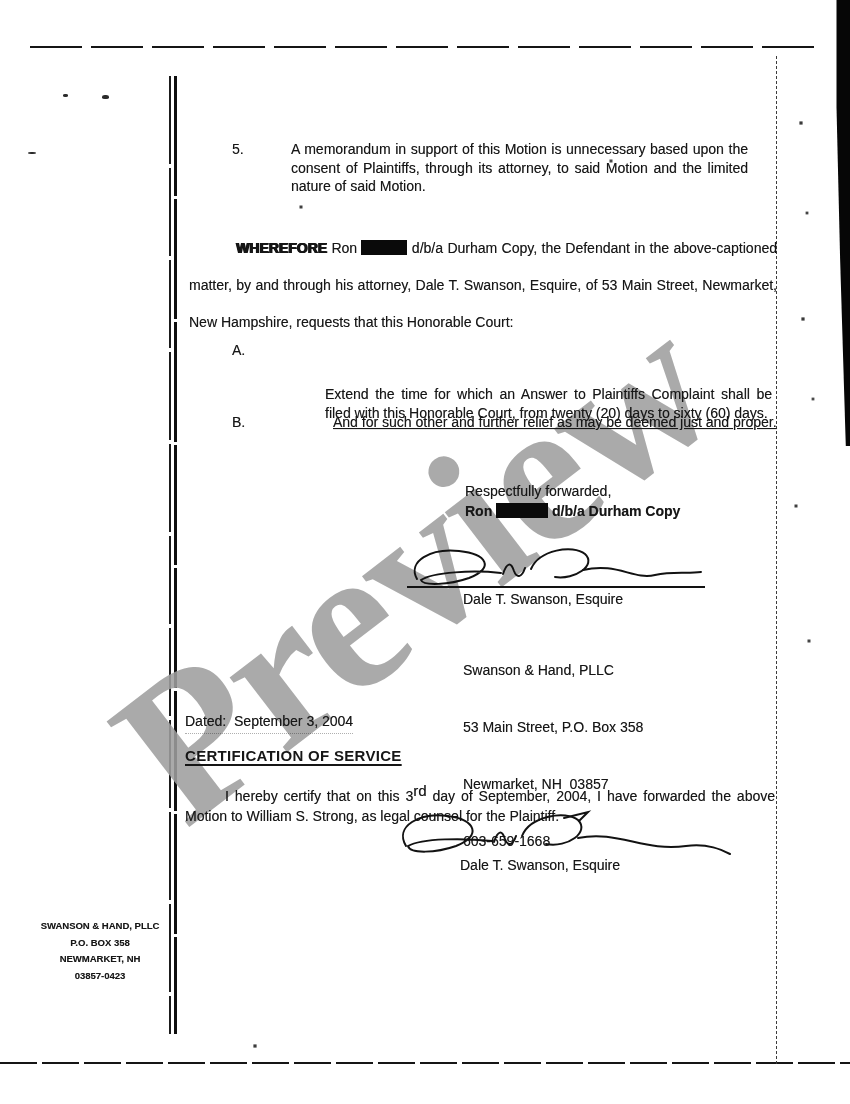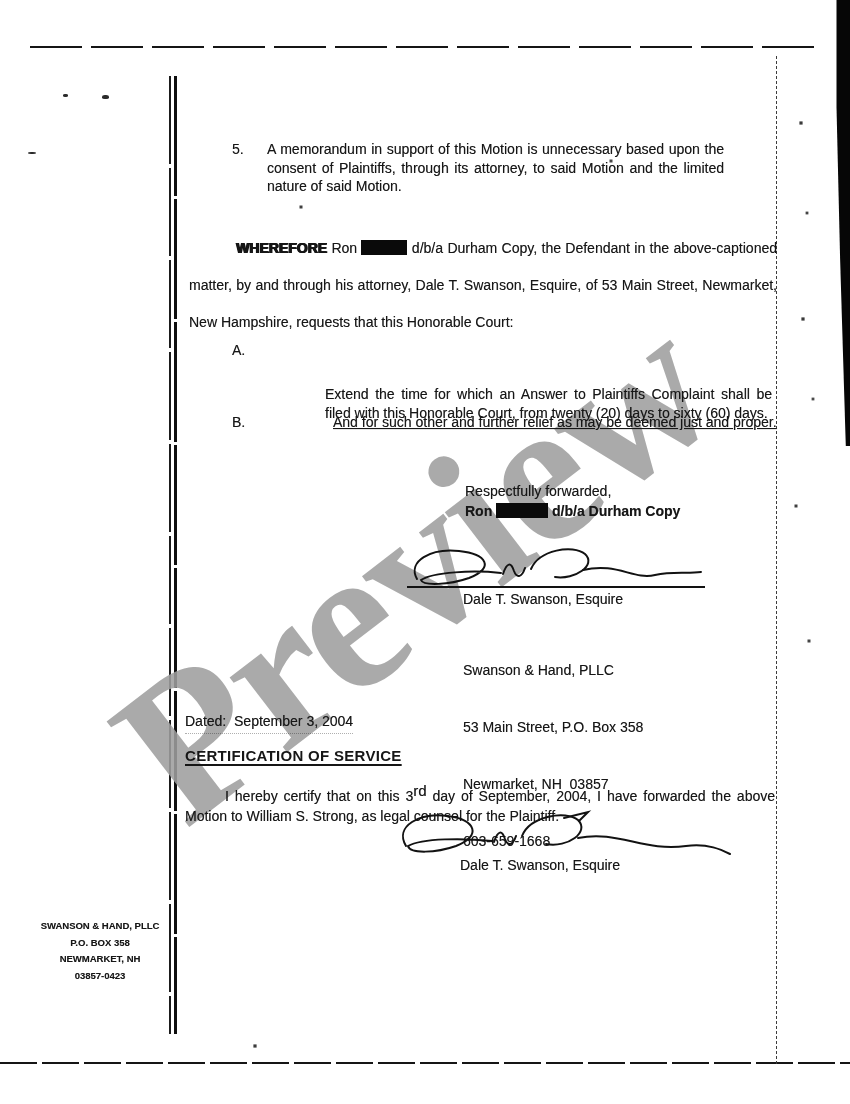--- a/index.html
+++ b/index.html
@@ -28,21 +28,21 @@
                300px 206px 0 0.5px #3f3f3f,610px 160px 0 0.5px #474747,254px 1045px 0 0.6px #3c3c3c;}
   
   .watermark{
     left:73px;top:455px;z-index:1;font-family:"Liberation Serif",serif;font-weight:bold;
     font-size:205px;line-height:1.1;letter-spacing:-3px;color:rgba(158,158,158,0.88);
     transform:rotate(-37.5deg);white-space:nowrap;user-select:none;
   }
   .ink{z-index:2;}
   
   .item5-num{left:232px;top:140px;}
-  .item5-text{left:267px;top:140px;width:457px;text-align:justify;}
+  .item5-text{left:291px;top:140px;width:457px;text-align:justify;}
   .wherefore-p{left:185px;top:226px;width:588px;line-height:37px;text-align:justify;text-indent:47px;}
   .lead-bold{font-weight:bold;text-shadow:0.9px 0 0 #111,-0.4px 0 0 #111;}
   .redact{display:inline-block;background:#0a0a0a;height:15px;vertical-align:-2px;}
   .redact.w1{width:46px;}
   .redact.w2{width:52px;}
   .req-a-label{left:232px;top:341px;}
   .req-a-text{left:325px;top:341px;width:447px;text-align:justify;margin-top:44px;}
   .req-b-label{left:232px;top:413px;}
   .req-b-text{left:333px;top:413px;width:447px;text-align:justify;text-decoration:underline;}
   .submitted{left:465px;top:482px;line-height:19.5px;}

